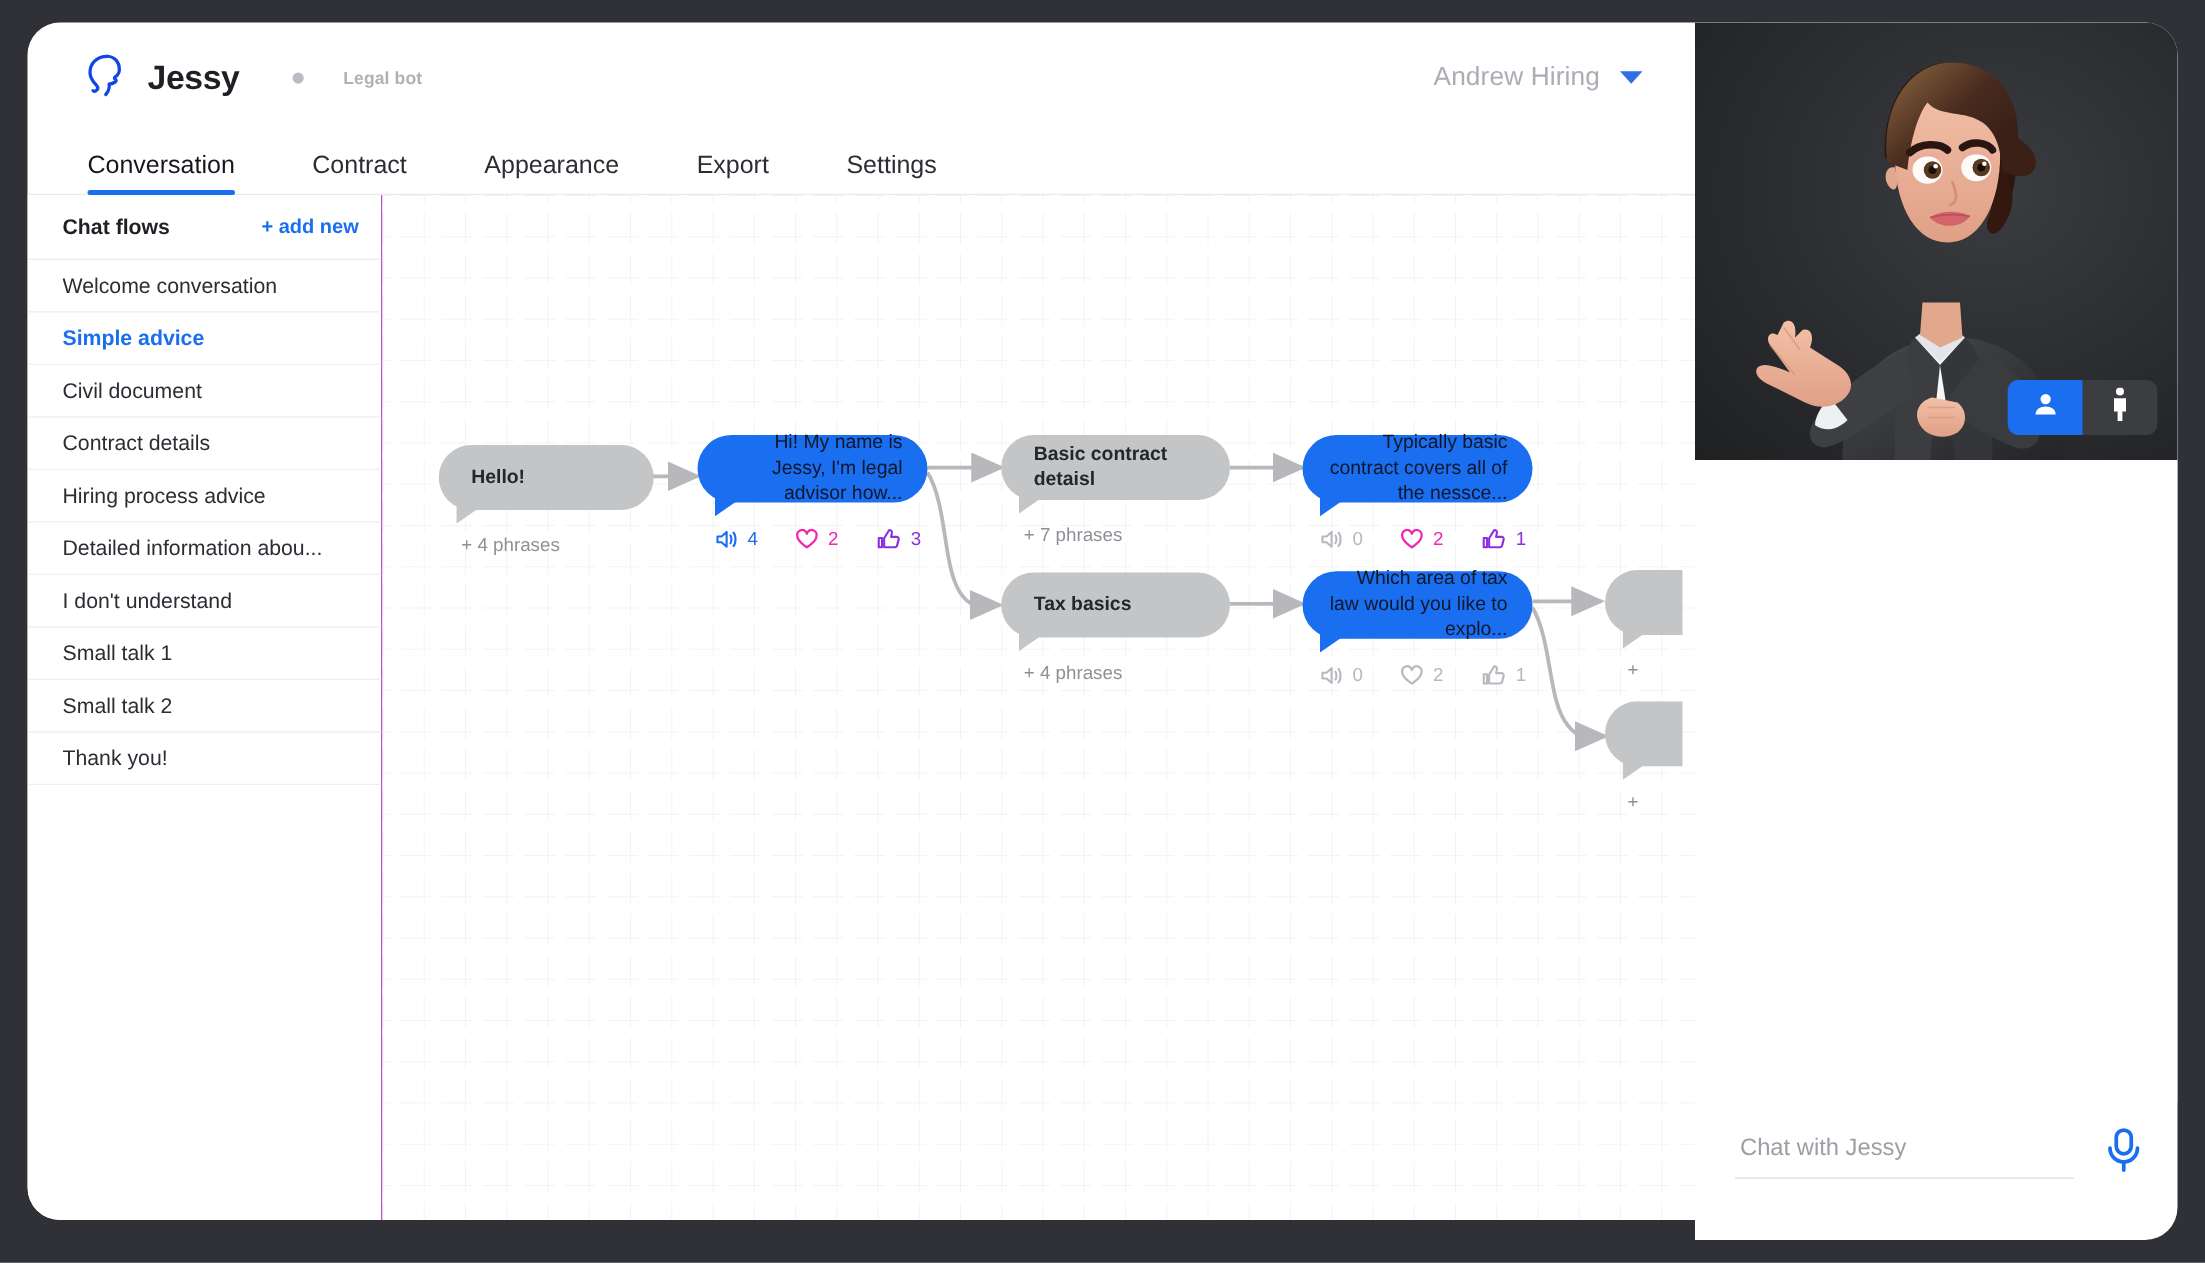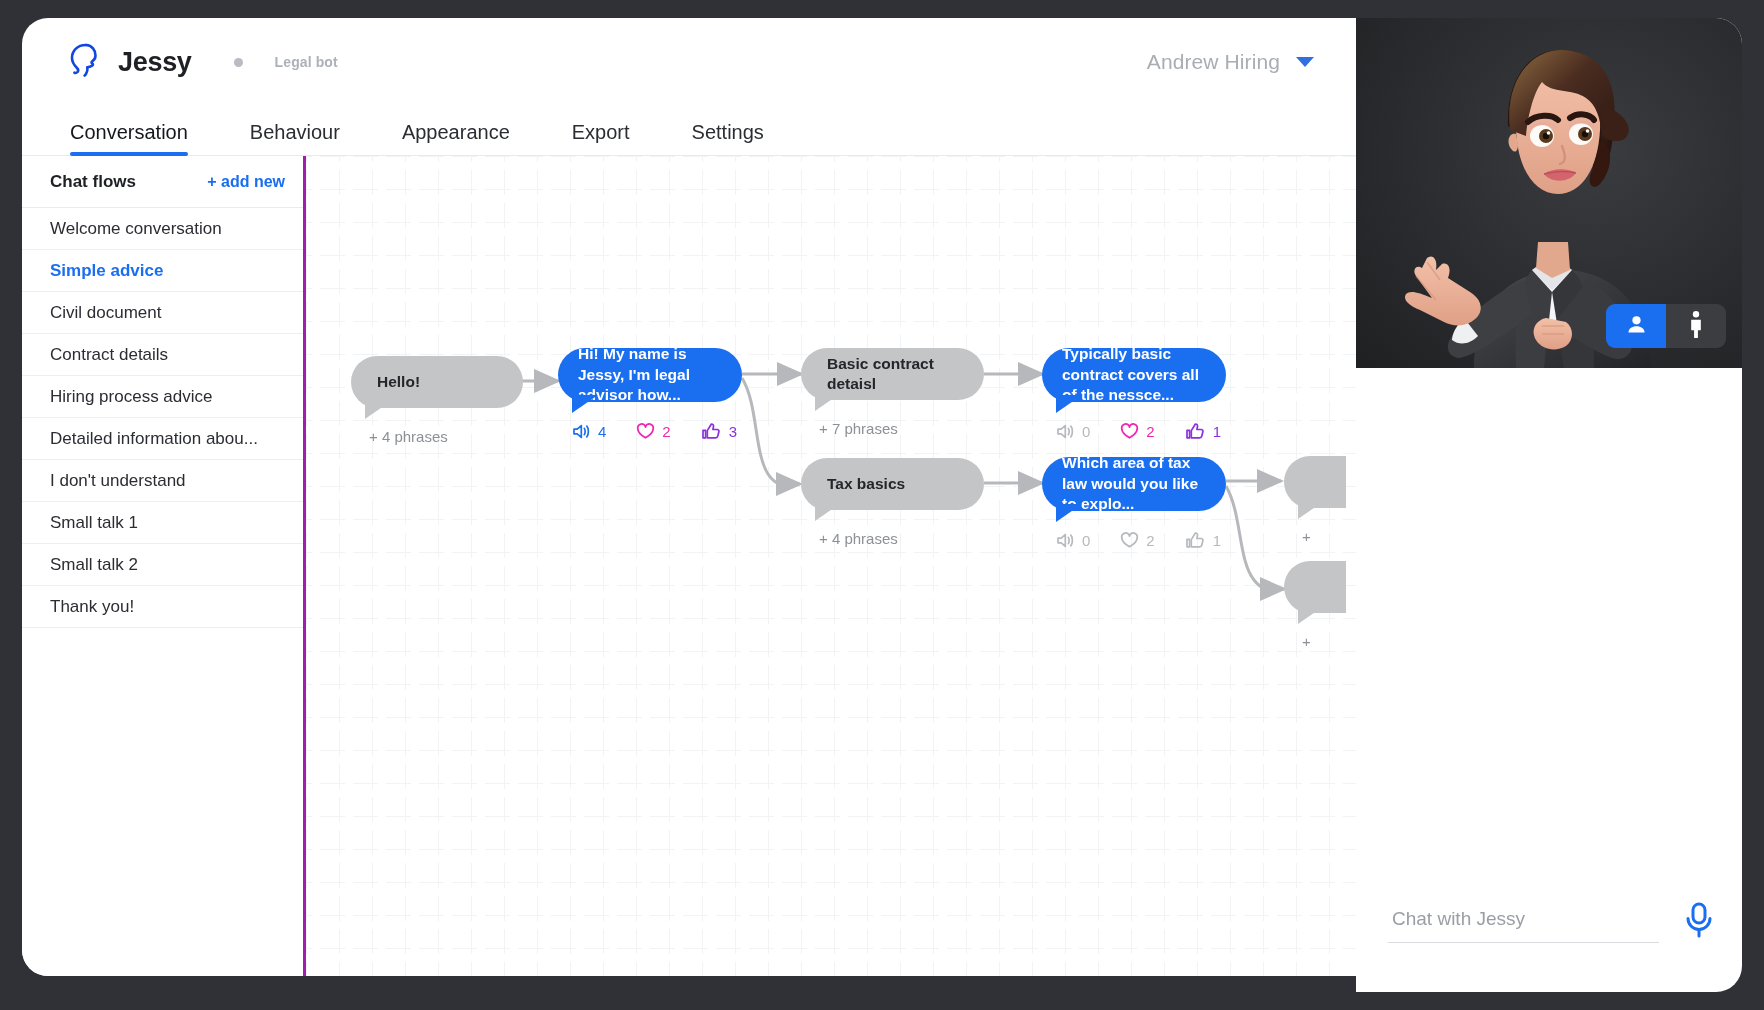--- a/index.html
+++ b/index.html
@@ -75,21 +75,21 @@
     content: ""; position: absolute; left: 0; right: 0; bottom: -1px;
     height: 4px; background: #1a6ef0; border-radius: 2px;
   }
 
   
   #builder-body { flex: 1; display: flex; min-height: 0; }
 
   
   #sidebar {
     width: 284px; flex: 0 0 284px;
-    border-right: 3px solid #a21caf;
+    border-right: 1px solid #a21caf;
     background: #fff;
     display: flex; flex-direction: column;
   }
   #flows-header {
     height: 52px; display: flex; align-items: center;
     padding: 0 18px 0 28px;
     border-bottom: 1px solid #e9eaec;
   }
   #flows-title { font-size: 17px; font-weight: bold; color: #1e2025; }
   #add-new-btn {
@@ -138,21 +138,21 @@
   
   .node-group { position: absolute; }
   .bubble {
     position: relative;
     border-radius: 30px;
     display: flex; align-items: center;
     padding: 16px 26px;
     font-size: 15.5px; line-height: 1.32;
   }
   .bubble.gray { background: #c4c5c7; color: #24262b; font-weight: 600; }
-  .bubble.blue { background: #1a6ef0; color: #ffffff; font-weight: bold; }
+  .bubble.blue { background: #1a6ef0; color: #0f172a; font-weight: normal; text-align: right; }
   .bubble::after {
     content: ""; position: absolute;
     left: 14px; bottom: -11px;
     width: 26px; height: 18px;
     background: inherit;
     border-bottom-right-radius: 16px;
     clip-path: polygon(0 0, 100% 0, 0 100%);
   }
   .bubble.gray::after { background: #c4c5c7; }
   .bubble.blue::after { background: #1a6ef0; }
@@ -240,21 +240,21 @@
       </div>
 
       <div id="user-area">
         <span id="user-name">Andrew Hiring</span>
         <span id="user-caret"></span>
       </div>
     </div>
 
     <div id="tabbar">
         <div class="tab active">Conversation</div>
-        <div class="tab">Behaviour</div>
+        <div class="tab">Contract</div>
         <div class="tab">Appearance</div>
         <div class="tab">Export</div>
         <div class="tab">Settings</div>
       </div>
 
     <div id="builder-body">
 
       <div id="sidebar">
         <div id="flows-header">
           <span id="flows-title">Chat flows</span>

